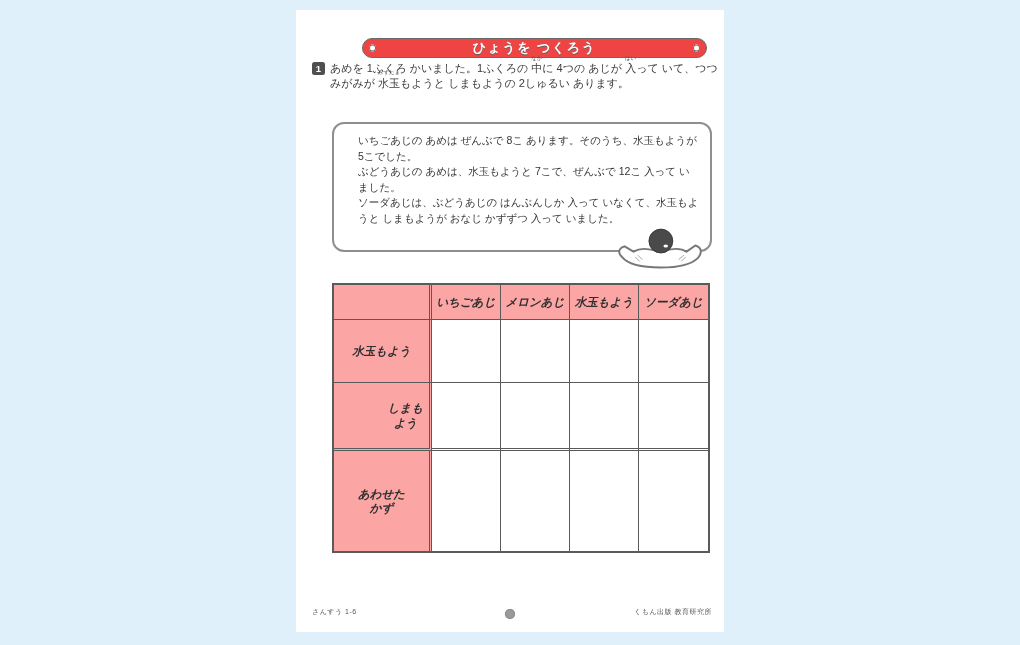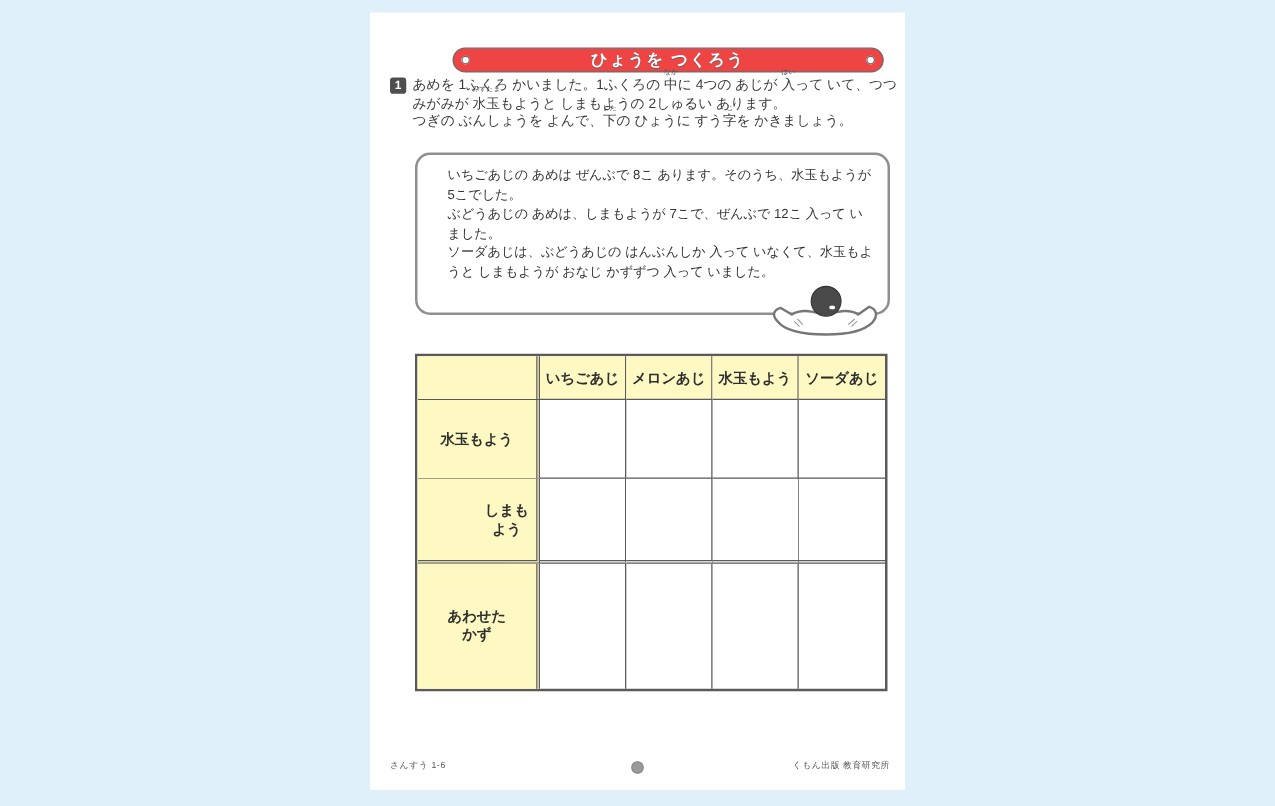--- a/index.html
+++ b/index.html
@@ -73,21 +73,21 @@
     background:#ffffff;
   }
   .tcell {
     box-sizing:border-box;
     border-right:1px solid #5a5a5a; border-bottom:1px solid #5a5a5a;
     display:flex; align-items:center; justify-content:center;
     flex-direction:column;
     font-size:11.5px; font-weight:600; color:#2f2f2f;
     text-align:center;
   }
-  .tcell.gray { background:#fef9c3; }
+  .tcell.gray { background:#fca5a5;font-style:italic; }
   .tcell.col-label { border-right:3px double #5a5a5a; }
   .tcell.total-sep { border-bottom:3px double #5a5a5a;padding-left:48px; }
   .tcell.last-col { border-right:none;text-align:center; }
   .tcell.last-row { border-bottom:none; }
   .label-line { line-height:14px; }
   
   .footer-left {
     position:absolute; left:16px; bottom:15px;
     font-size:7px; color:#555555; letter-spacing:0.5px;
   }
@@ -111,27 +111,26 @@
       <span class="bar-hole left"></span>
       <span class="title-text">ひょうを つくろう</span>
       <span class="bar-hole right"></span>
     </div>
 
     <div class="problem">
       <div class="q-badge">1</div>
       <div class="q-text">
         <div class="p-line">あめを 1ふくろ かいました。1ふくろの <span class="seg">中<span class="furi">なか</span></span>に 4つの あじが <span class="seg">入<span class="furi">はい</span></span>って いて、つつ</div>
         <div class="p-line">みがみが <span class="seg">水玉<span class="furi">みずたま</span></span>もようと しまもようの 2しゅるい あります。</div>
-        <div class="p-line">つぎの ぶんしょうを よんで、<span class="seg">下<span class="furi">した</span></span>の ひょうに すう<span class="seg">字<span class="furi">じ</span></span>を かきましょう。</div>
       </div>
     </div>
 
     <div class="story-box">
       <p>いちごあじの あめは ぜんぶで 8こ あります。そのうち、水玉もようが 5こでした。</p>
-      <p>ぶどうあじの あめは、しまもようが 7こで、ぜんぶで 12こ 入って いました。</p>
+      <p>ぶどうあじの あめは、水玉もようと 7こで、ぜんぶで 12こ 入って いました。</p>
       <p>ソーダあじは、ぶどうあじの はんぶんしか 入って いなくて、水玉もようと しまもようが おなじ かずずつ 入って いました。</p>
     </div>
 
     <div class="candy">
       <svg viewBox="0 0 100 52" width="92" height="46">
         <path d="M7,35 C2,30 3,25 10,23 L20,29 C30,23 40,27 50,29 C60,27 71,23 80,29 L90,22 C97,24 98,30 93,36 C85,44 69,47 51,47 C33,47 14,44 7,35 Z" fill="#ffffff" stroke="#777777" stroke-width="2.2" stroke-linejoin="round"></path>
         <circle cx="51" cy="17" r="13.5" fill="#4a4a4a" stroke="#333333" stroke-width="1"></circle>
         <ellipse cx="56.5" cy="22.5" rx="2.6" ry="1.7" fill="#ffffff"></ellipse>
         <path d="M22,35 L27,40 M25,33 L30,38" stroke="#9a9a9a" stroke-width="1" fill="none"></path>
         <path d="M79,35 L74,40 M77,33 L71,38" stroke="#9a9a9a" stroke-width="1" fill="none"></path>

